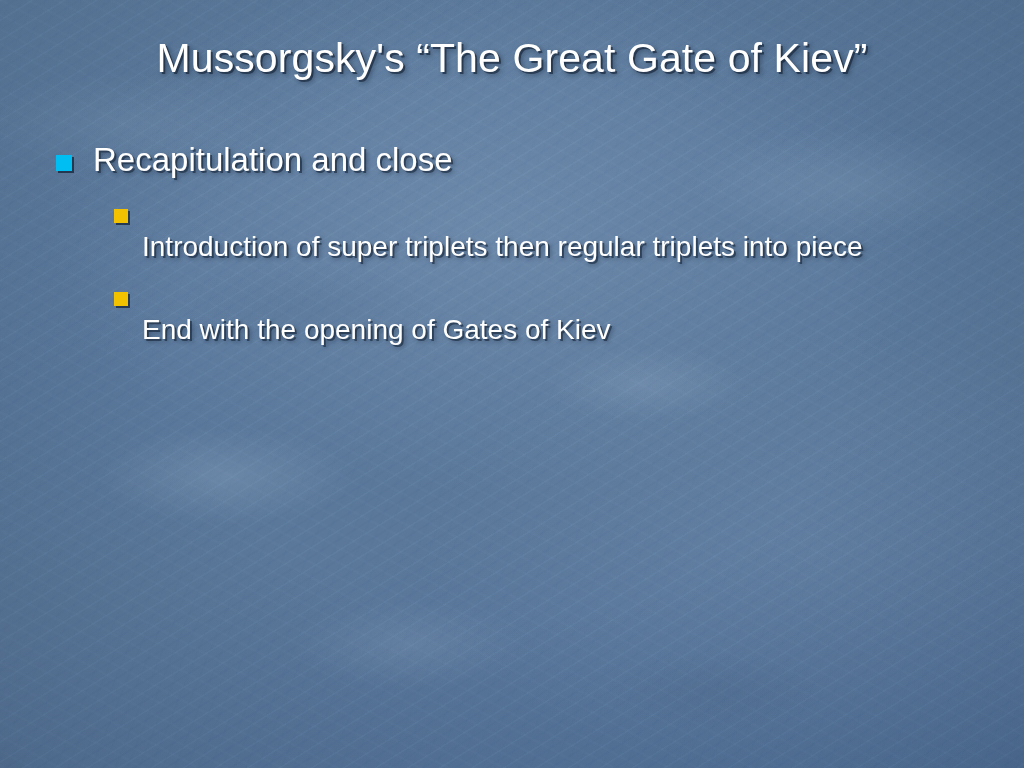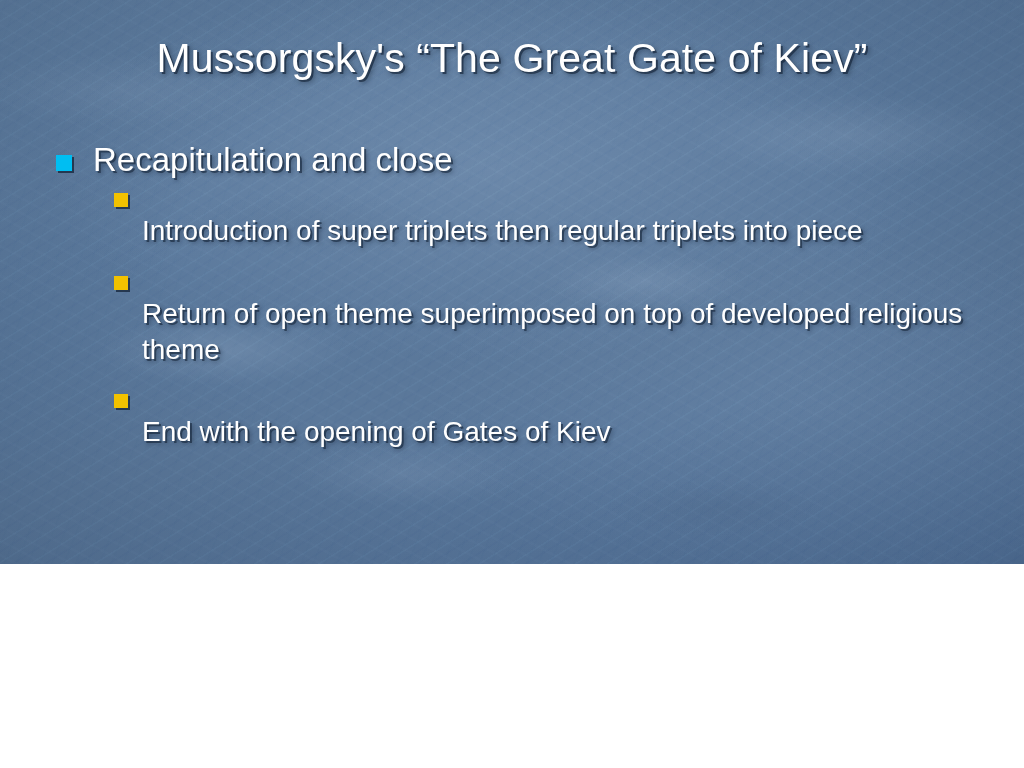--- a/index.html
+++ b/index.html
@@ -11,21 +11,21 @@
   body {
     width: 1024px;
     height: 768px;
     overflow: hidden;
     font-family: "Liberation Sans", sans-serif;
   }
 
   #slide {
     position: relative;
     width: 1024px;
-    height: 564px;
+    height: 768px;
     overflow: hidden;
     background-color: #737373;
   }
 
   
   .bg-base {
     position: absolute;
     inset: 0;
     background:
       radial-gradient(ellipse 70% 55% at 48% 30%, rgba(150,175,205,0.30) 0%, rgba(150,175,205,0.0) 62%),
@@ -124,20 +124,21 @@
     display: flex;
     align-items: flex-start;
     color: #ffffff;
     text-shadow:
       2px 2px 0 rgba(18,32,52,0.58),
       3px 3px 4px rgba(14,26,44,0.40);
   }
 
   
   .lvl1 {
+    margin-bottom: 16px;
   }
   .lvl1 .marker {
     width: 16px;
     height: 16px;
     background: #00bef2;
     flex: 0 0 auto;
     margin-top: 15px;
     margin-right: 21px;
     box-shadow: 2px 2px 0 rgba(16,30,50,0.70);
   }
@@ -187,24 +188,20 @@
       <div class="bullet-row lvl1">
         <span class="marker"></span>
         <span class="btext">Recapitulation and close</span>
       </div>
 
       <div class="bullet-row lvl2">
         <span class="marker"></span>
         <span class="btext">Introduction of super triplets then regular triplets into piece</span>
       </div>
 
-      <div class="bullet-row lvl2">
-        <span class="marker"></span>
-        <span class="btext">Return of open theme superimposed on top of developed religious theme</span>
-      </div>
 
       <div class="bullet-row lvl2">
         <span class="marker"></span>
         <span class="btext">End with the opening of Gates of Kiev</span>
       </div>
 
     </div>
   </div>
 </div>
 

